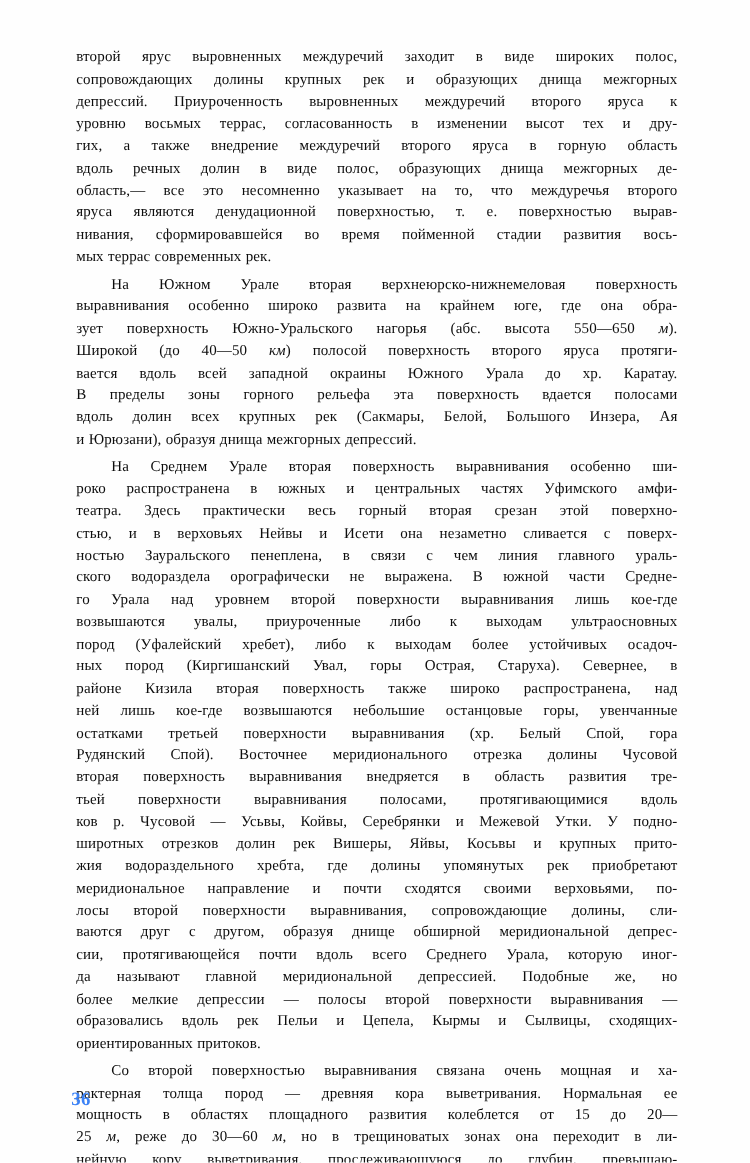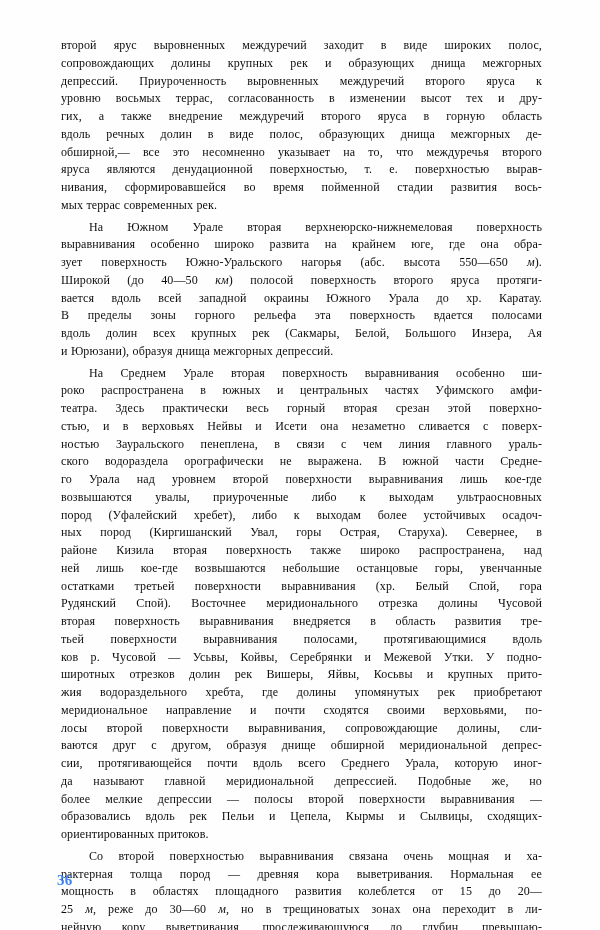--- a/index.html
+++ b/index.html
@@ -82,21 +82,21 @@
 
   <div id="text-block">
 
     <p class="para">
       <span class="ln">второй ярус выровненных междуречий заходит в виде широких полос,</span>
       <span class="ln">сопровождающих долины крупных рек и образующих днища межгорных</span>
       <span class="ln">депрессий. Приуроченность выровненных междуречий второго яруса к</span>
       <span class="ln">уровню восьмых террас, согласованность в изменении высот тех и дру-</span>
       <span class="ln">гих, а также внедрение междуречий второго яруса в горную область</span>
       <span class="ln">вдоль речных долин в виде полос, образующих днища межгорных де-</span>
-      <span class="ln">обширной,— все это несомненно указывает на то, что междуречья второго</span>
+      <span class="ln">область,— все это несомненно указывает на то, что междуречья второго</span>
       <span class="ln">яруса являются денудационной поверхностью, т. е. поверхностью вырав-</span>
       <span class="ln">нивания, сформировавшейся во время пойменной стадии развития вось-</span>
       <span class="ln last">мых террас современных рек.</span>
     </p>
 
     <p class="para">
       <span class="ln indent">На Южном Урале вторая верхнеюрско-нижнемеловая поверхность</span>
       <span class="ln">выравнивания особенно широко развита на крайнем юге, где она обра-</span>
       <span class="ln">зует поверхность Южно-Уральского нагорья (абс. высота 550—650 <span class="unit">м</span>).</span>
       <span class="ln">Широкой (до 40—50 <span class="unit">км</span>) полосой поверхность второго яруса протяги-</span>

